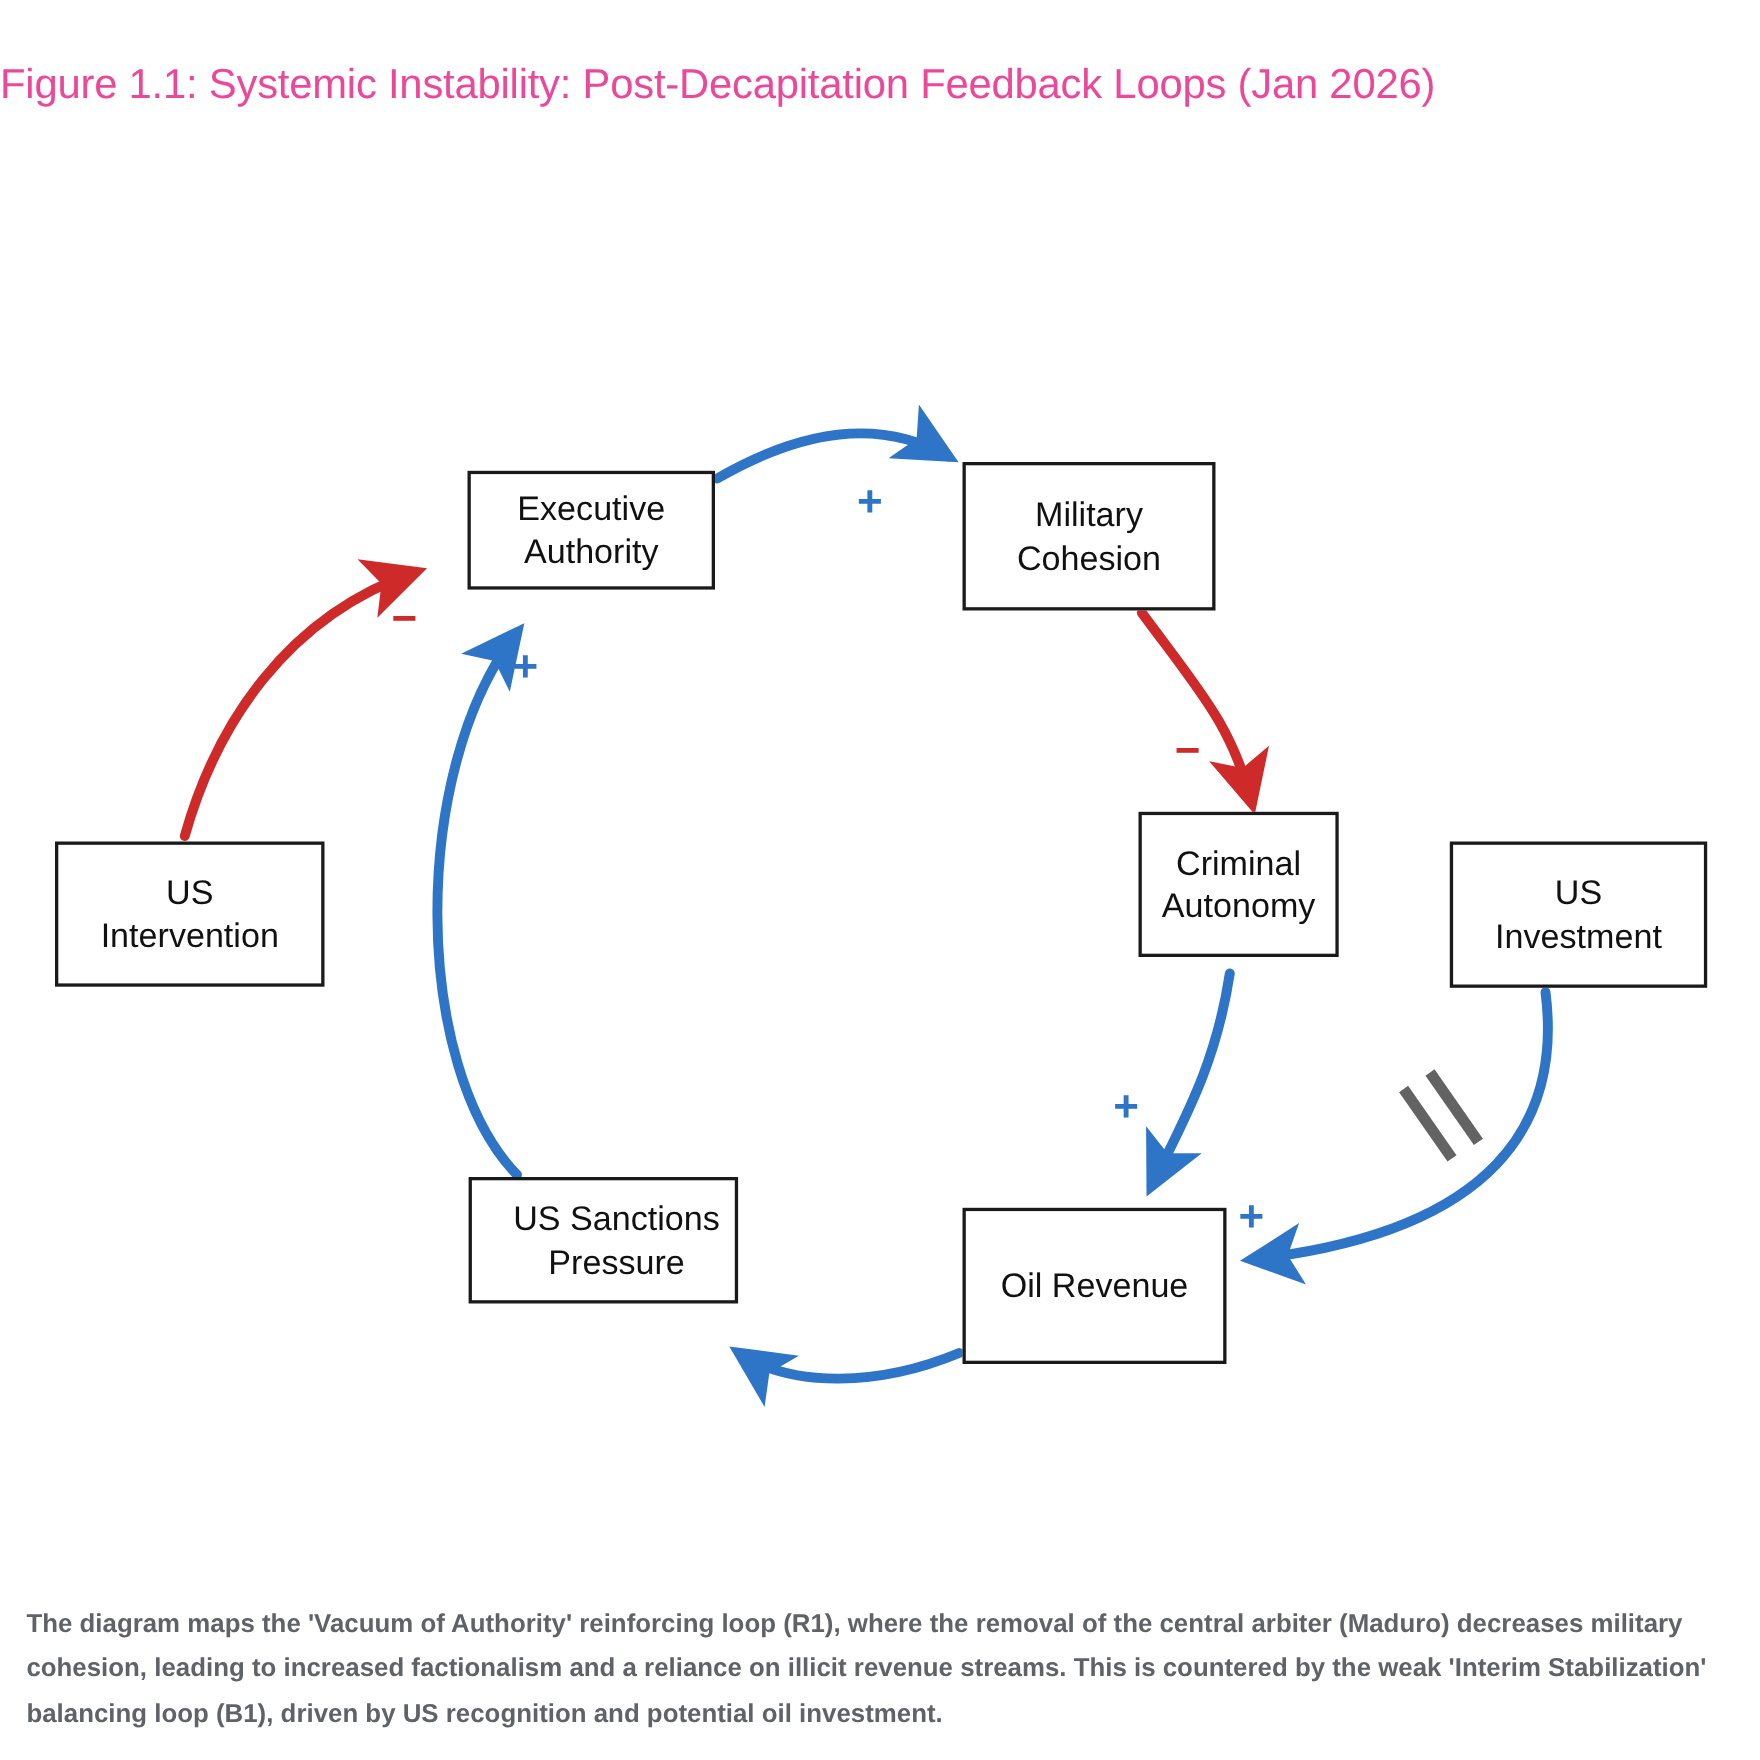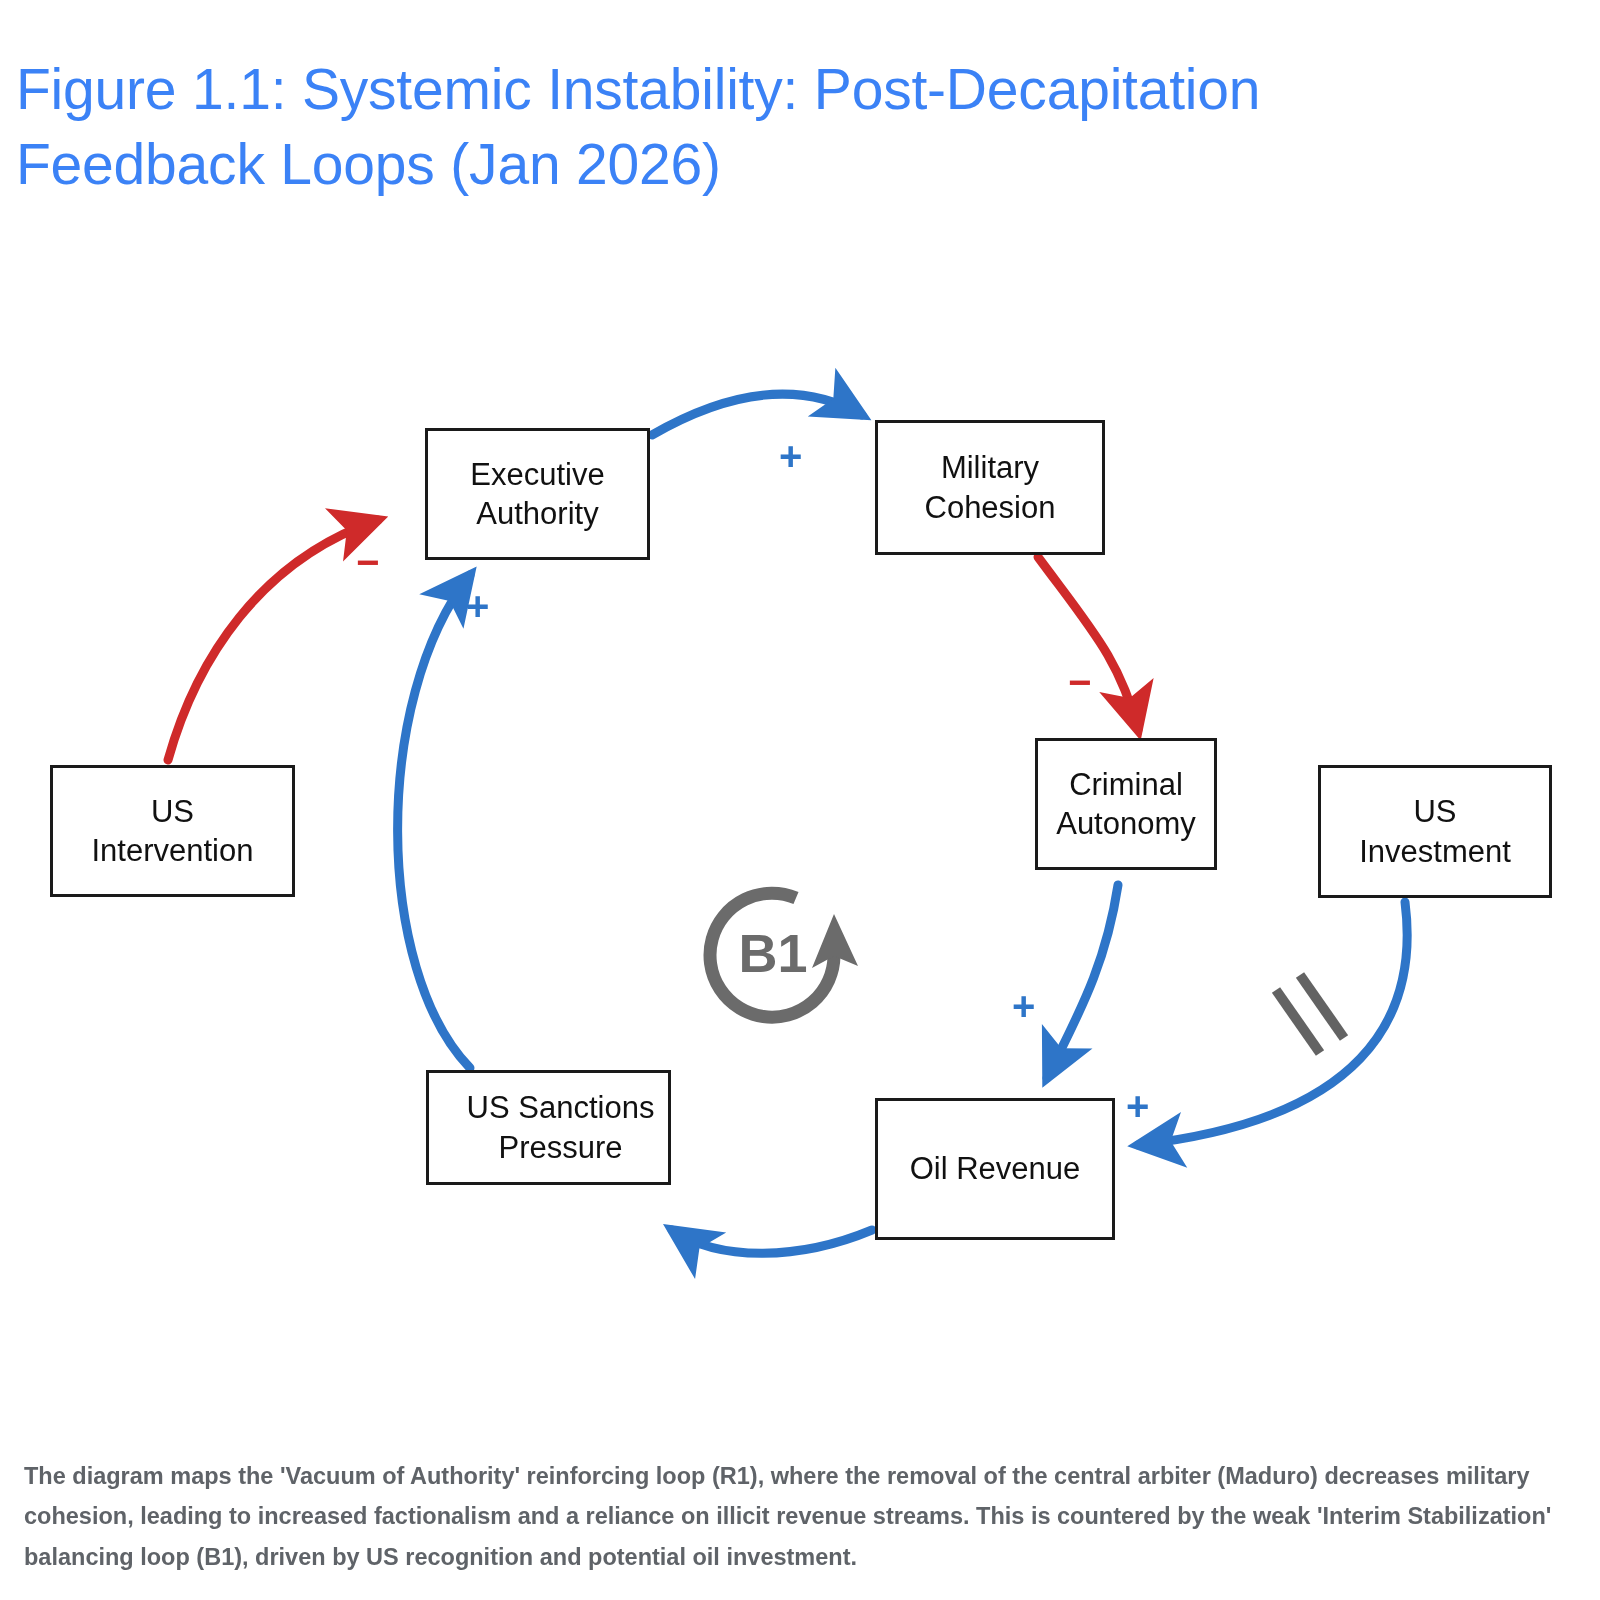--- a/index.html
+++ b/index.html
@@ -17,28 +17,28 @@
     position: relative;
   }
   #page {
     position: relative;
     width: 1600px;
     height: 1600px;
     box-sizing: border-box;
   }
   #figure-title {
     position: absolute;
-    left: 16px;
+    left: 0;
     top: 52px;
     width: 1500px;
-    font-size: 57px;
+    font-size: 38px;
     line-height: 1.32;
     font-weight: 400;
     letter-spacing: -0.2px;
-    color: #3b82f6;
+    color: #ec4899;
     white-space: pre-wrap;
   }
   #diagram-wrap {
     position: absolute;
     left: 0;
     top: 230px;
     width: 1600px;
     height: 1190px;
   }
   #diagram-svg {
@@ -121,21 +121,21 @@
       <path d="M 168 530 C 196 430 260 330 378 290" fill="none" stroke="#cf2a2a" stroke-width="9" stroke-linecap="round" marker-end="url(#arrow-red)"></path>
 
       <path d="M 1405 672 C 1420 790 1360 890 1138 915" fill="none" stroke="#2e75c8" stroke-width="9" stroke-linecap="round" marker-end="url(#arrow-blue)"></path>
 
       <g>
         <line x1="1276" y1="760" x2="1320" y2="823" stroke="#636363" stroke-width="10" stroke-linecap="butt"></line>
         <line x1="1300" y1="745" x2="1344" y2="808" stroke="#636363" stroke-width="10" stroke-linecap="butt"></line>
       </g>
     </svg>
 
-    <div class="node-box" style="left:425px; top:198px; width:225px; height:132px;">
+    <div class="node-box" style="left:425px; top:198px; width:225px; height:108px;">
       <span class="node-label">Executive
 Authority</span>
     </div>
 
     <div class="node-box" style="left:875px; top:190px; width:230px; height:135px;">
       <span class="node-label">Military
 Cohesion</span>
     </div>
 
     <div class="node-box" style="left:50px; top:535px; width:245px; height:132px;">
@@ -168,25 +168,18 @@
 
     <span class="sign plus" style="left:1012px; top:756px;">+</span>
 
     <span class="sign plus" style="left:466px; top:356px;">+</span>
 
     <span class="sign minus" style="left:356px; top:312px;">−</span>
 
     <span class="sign plus" style="left:1126px; top:856px;">+</span>
 
 
-    <div class="loop-marker" style="left:692px; top:648px;">
-      <svg width="170" height="160" viewBox="0 0 170 160">
-        <path d="M 104 20 A 62 62 0 1 0 142 78" fill="none" stroke="#6b6b6b" stroke-width="13" stroke-linecap="butt"></path>
-        <path d="M 142 36 L 166 88 L 142 78 L 120 90 Z" fill="#6b6b6b"></path>
-        <text x="81" y="94" font-family="Liberation Sans, sans-serif" font-size="54" font-weight="700" fill="#6b6b6b" text-anchor="middle">B1</text>
-      </svg>
-    </div>
 
   </div>
 
   <div id="figure-caption">The diagram maps the 'Vacuum of Authority' reinforcing loop (R1), where the removal of the central arbiter (Maduro) decreases military cohesion, leading to increased factionalism and a reliance on illicit revenue streams. This is countered by the weak 'Interim Stabilization' balancing loop (B1), driven by US recognition and potential oil investment.</div>
 
 </div>
 
 </body></html>

